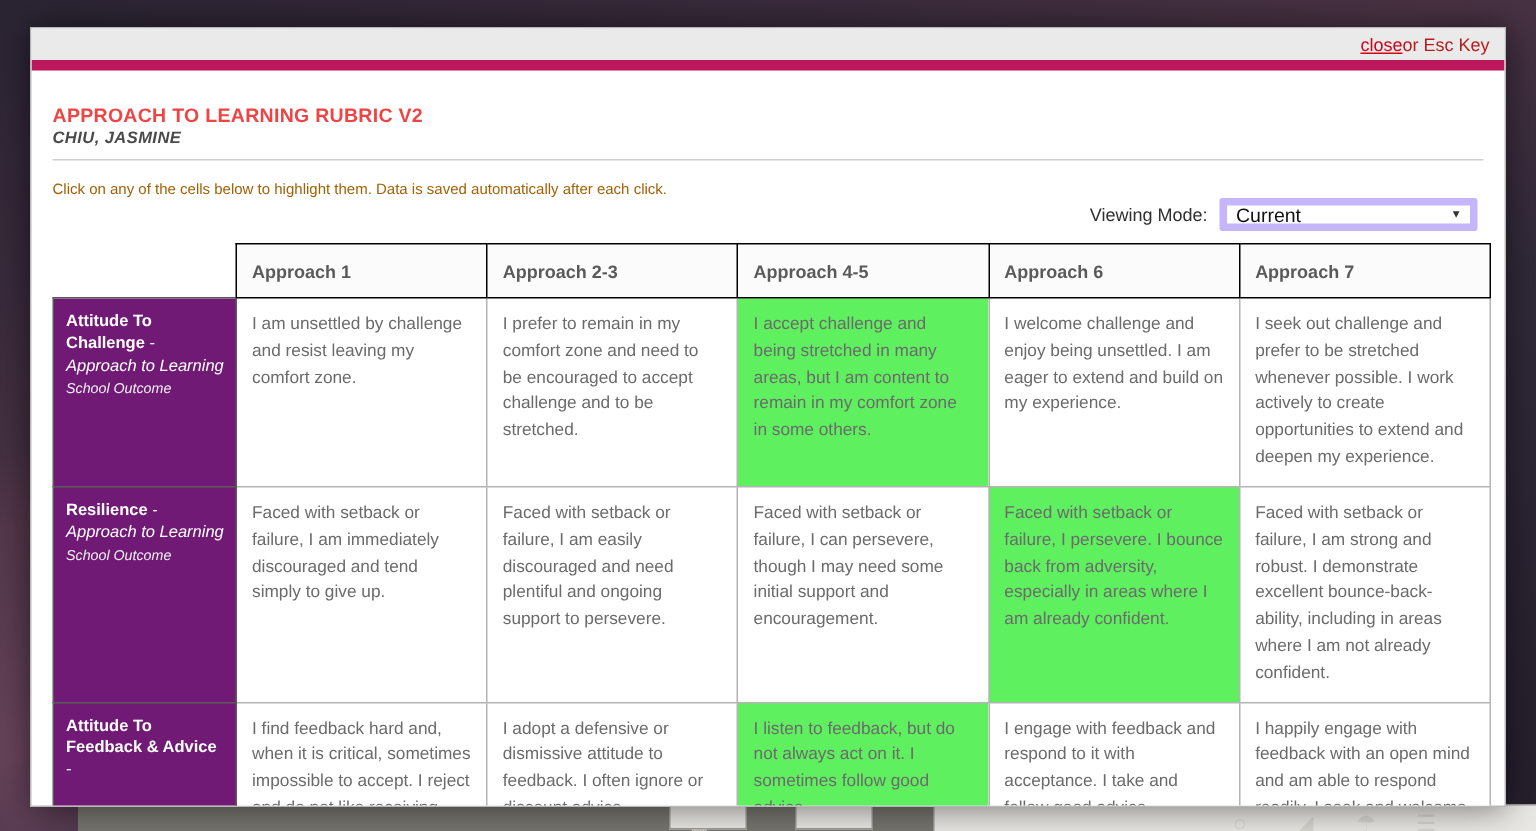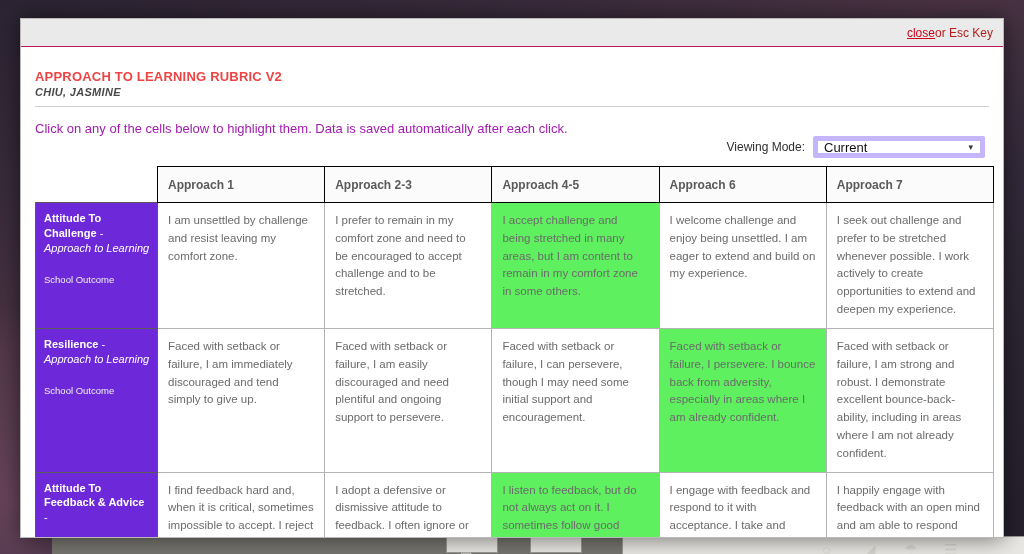--- a/index.html
+++ b/index.html
@@ -44,21 +44,21 @@
     position: absolute;
     left: 20px; top: 18px; width: 984px; height: 520px;
     background: #ffffff;
     border: 1px solid #b9b9b9;
     box-shadow: 0 0 22px rgba(0,0,0,.55);
     overflow: hidden;
   }
   #modal-header {
     height: 28px;
     background: #eaeaea;
-    border-bottom: 1px solid #be185d;
+    border-bottom: 7px solid #be185d;
     display: flex; align-items: center; justify-content: flex-end;
     padding-right: 10px;
   }
   .hdr-text {
     font-size: 12px; color: #b91c1c;
   }
   #close-link {
     color: #d0021b;
     text-decoration: underline;
     cursor: pointer;
@@ -84,22 +84,22 @@
     font-weight: bold;
     color: #4a4a4a;
     letter-spacing: .3px;
   }
   #title-rule {
     margin: 8px 0 0 0;
     height: 1px; background: #cfcfcf;
   }
   #instructions {
     margin: 14px 0 0 0;
-    font-size: 13px;
-    color: #a21caf;
+    font-size: 10px;
+    color: #a16207;
   }
 
   
   #mode-row {
     display: flex; align-items: center; justify-content: flex-end;
     padding-right: 4px;
   }
   #mode-label { font-size: 12px; color: #2f2f2f; margin-right: 8px; }
   #mode-select {
     width: 172px; height: 22px;
@@ -139,33 +139,33 @@
     border: 1px solid #000000;
     text-align: left;
     vertical-align: middle;
     font-size: 12px;
     font-weight: bold;
     color: #5a5a5a;
     height: 36px;
     padding: 0 10px;
   }
   #rubric td.row-head {
-    background: #6d28d9;
+    background: #701a75;
     border: 1px solid #5a5a5a;
     color: #ffffff;
     vertical-align: top;
     padding: 8px 7px 8px 8px;
     font-size: 11px;
     line-height: 1.35;
   }
   #rubric td.row-head .rh-name { font-weight: bold; }
   #rubric td.row-head .rh-area { font-style: italic; }
   #rubric td.row-head .rh-outcome {
-    display: block; margin-top: 18px;
-    font-size: 9.5px; color: #f0f0f0;
+    display: block; margin-top: 2px;
+    font-size: 9.5px; font-style: italic; color: #f0f0f0;
   }
   #rubric td.cell {
     border: 1px solid #b4b4b4;
     vertical-align: top;
     padding: 9px 10px;
     font-size: 11.5px;
     line-height: 1.55;
     color: #6b6b6b;
     background: #ffffff;
     cursor: pointer;

